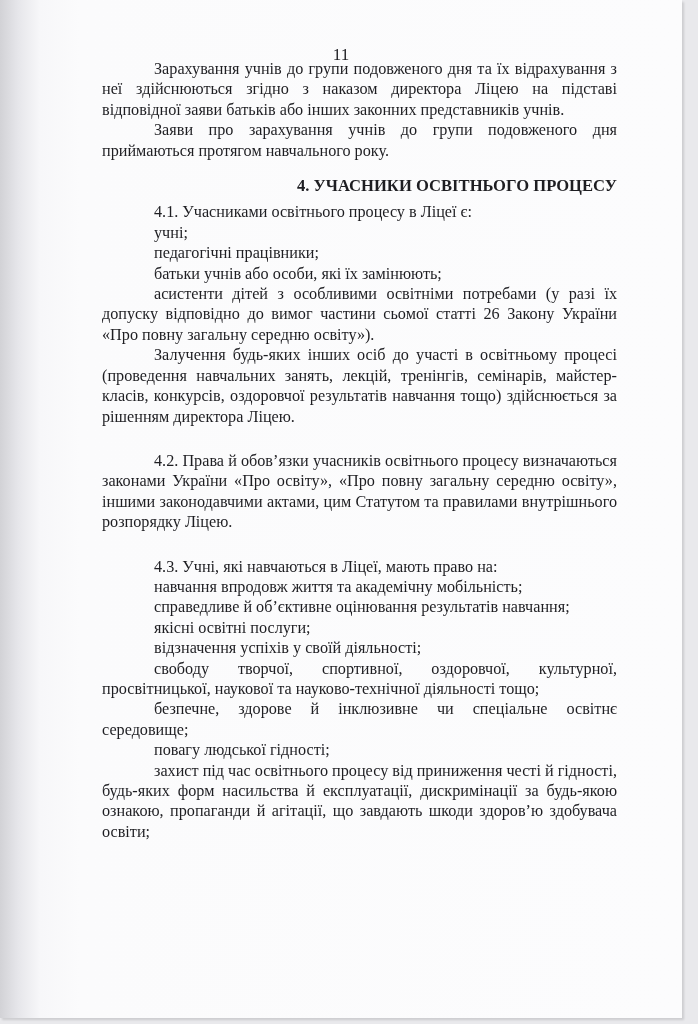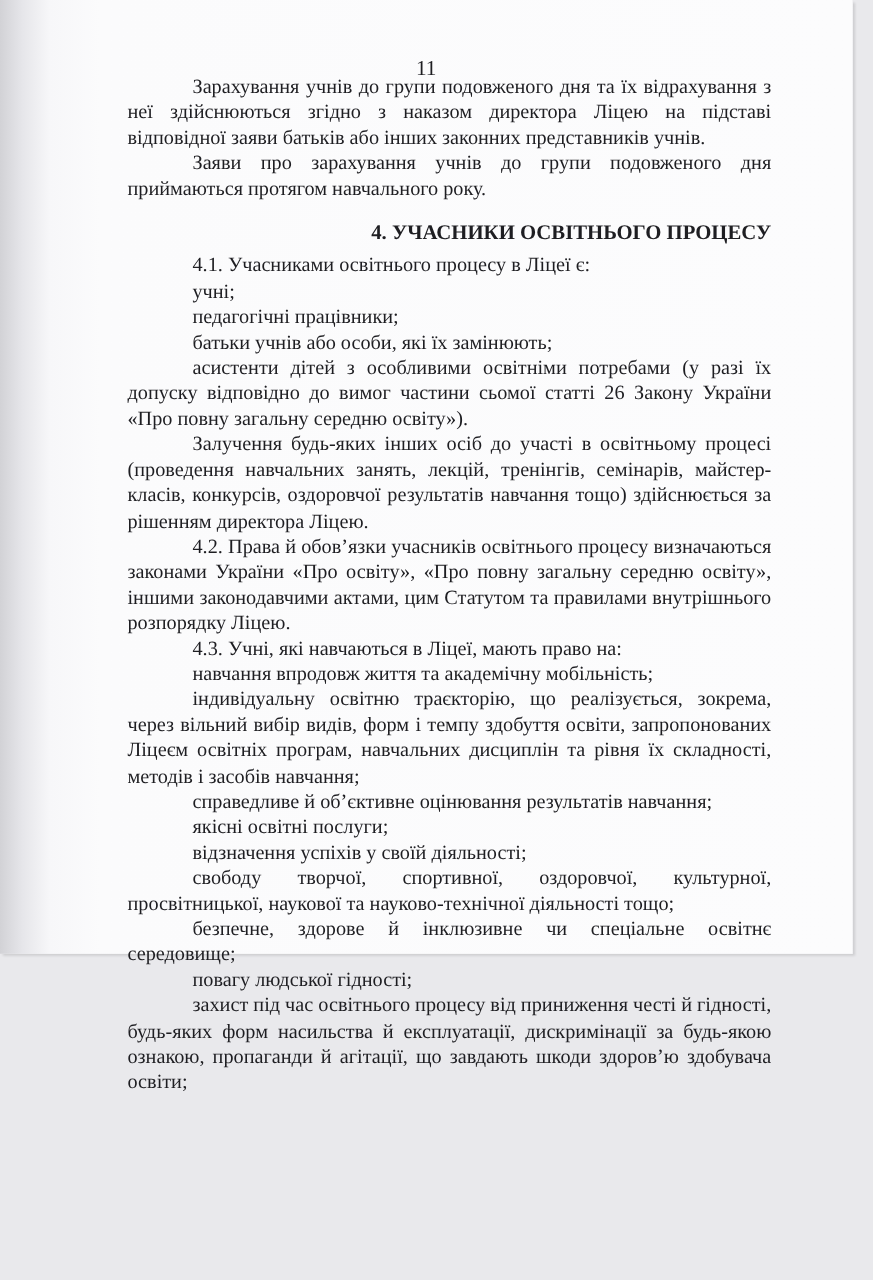--- a/index.html
+++ b/index.html
@@ -4,34 +4,34 @@
 <style>
   html, body { margin: 0; padding: 0; }
   body {
     width: 698px; height: 1024px; overflow: hidden;
     background: #e9e9ec;
     font-family: "Liberation Serif", "DejaVu Serif", serif;
     color: #1e1e22;
   }
   .page {
     position: absolute; left: 0; top: 0;
-    width: 682px; height: 763px;
+    width: 682px; height: 1018px;
     background: linear-gradient(to right, #d2d2d6 0px, #e6e6ea 18px, #f7f7f9 40px, #fbfbfc 80px, #fcfcfd 100%);
     box-shadow: 2px 2px 2px rgba(0,0,0,0.12);
   }
   .page-number {
     position: absolute; top: 45px; left: 0; width: 100%;
     text-align: center; font-size: 17px;
   }
   .content {
     position: absolute; left: 102px; top: 59px; width: 515px;
     font-size: 16.2px; line-height: 20.4px;
   }
   .content p { margin: 0; text-align: justify; text-indent: 52px; }
-  .content p.gap { margin-top: 0; }
+  .content p.gap { margin-top: 24px; }
   .content .heading {
     text-indent: 0; text-align: right; font-weight: bold;
     font-size: 16.6px; margin: 15px 0 6px 0;
   }
 </style>
 </head>
 <body>
 
 <div class="page">
   <div class="page-number">11</div>
@@ -46,21 +46,20 @@
     <p>учні;</p>
     <p>педагогічні працівники;</p>
     <p>батьки учнів або особи, які їх замінюють;</p>
     <p>асистенти дітей з особливими освітніми потребами (у разі їх допуску відповідно до вимог частини сьомої статті 26 Закону України «Про повну загальну середню освіту»).</p>
     <p>Залучення будь-яких інших осіб до участі в освітньому процесі (проведення навчальних занять, лекцій, тренінгів, семінарів, майстер-класів, конкурсів, оздоровчої результатів навчання тощо) здійснюється за рішенням директора Ліцею.</p>
 
     <p class="gap">4.2. Права й обов’язки учасників освітнього процесу визначаються законами України «Про освіту», «Про повну загальну середню освіту», іншими законодавчими актами, цим Статутом та правилами внутрішнього розпорядку Ліцею.</p>
 
     <p class="gap">4.3. Учні, які навчаються в Ліцеї, мають право на:</p>
     <p>навчання впродовж життя та академічну мобільність;</p>
-    <p>індивідуальну освітню траєкторію, що реалізується, зокрема, через вільний вибір видів, форм і темпу здобуття освіти, запропонованих Ліцеєм освітніх програм, навчальних дисциплін та рівня їх складності, методів і засобів навчання;</p>
     <p>справедливе й об’єктивне оцінювання результатів навчання;</p>
     <p>якісні освітні послуги;</p>
     <p>відзначення успіхів у своїй діяльності;</p>
     <p>свободу творчої, спортивної, оздоровчої, культурної, просвітницької, наукової та науково-технічної діяльності тощо;</p>
     <p>безпечне, здорове й інклюзивне чи спеціальне освітнє середовище;</p>
     <p>повагу людської гідності;</p>
     <p>захист під час освітнього процесу від приниження честі й гідності, будь-яких форм насильства й експлуатації, дискримінації за будь-якою ознакою, пропаганди й агітації, що завдають шкоди здоров’ю здобувача освіти;</p>
   </div>
 </div>
 

